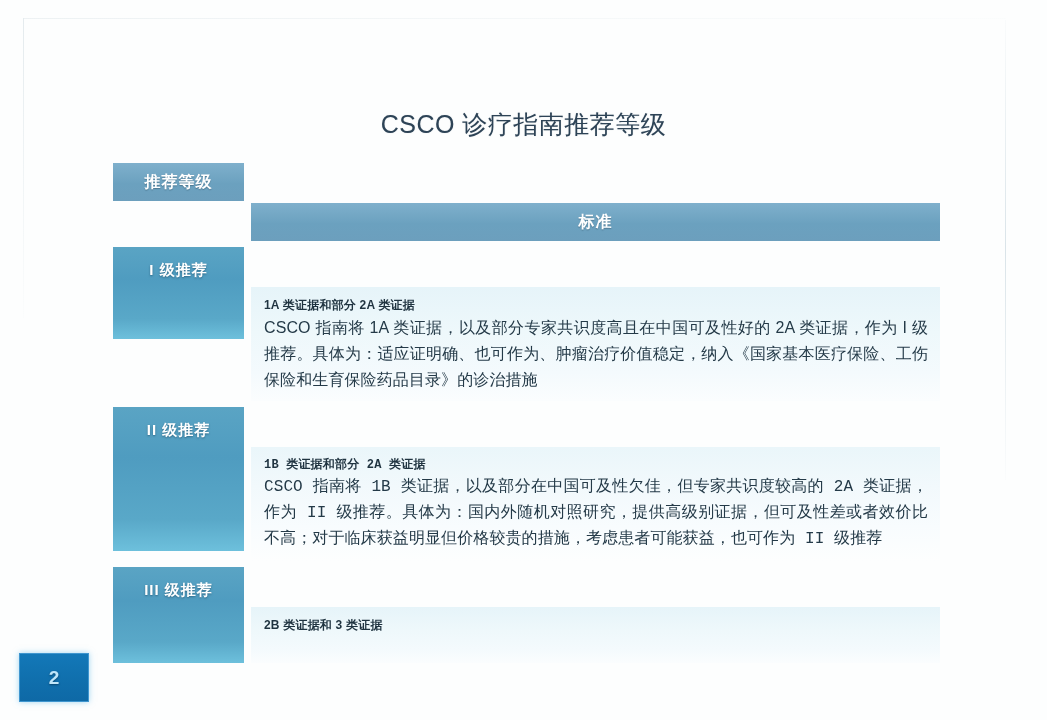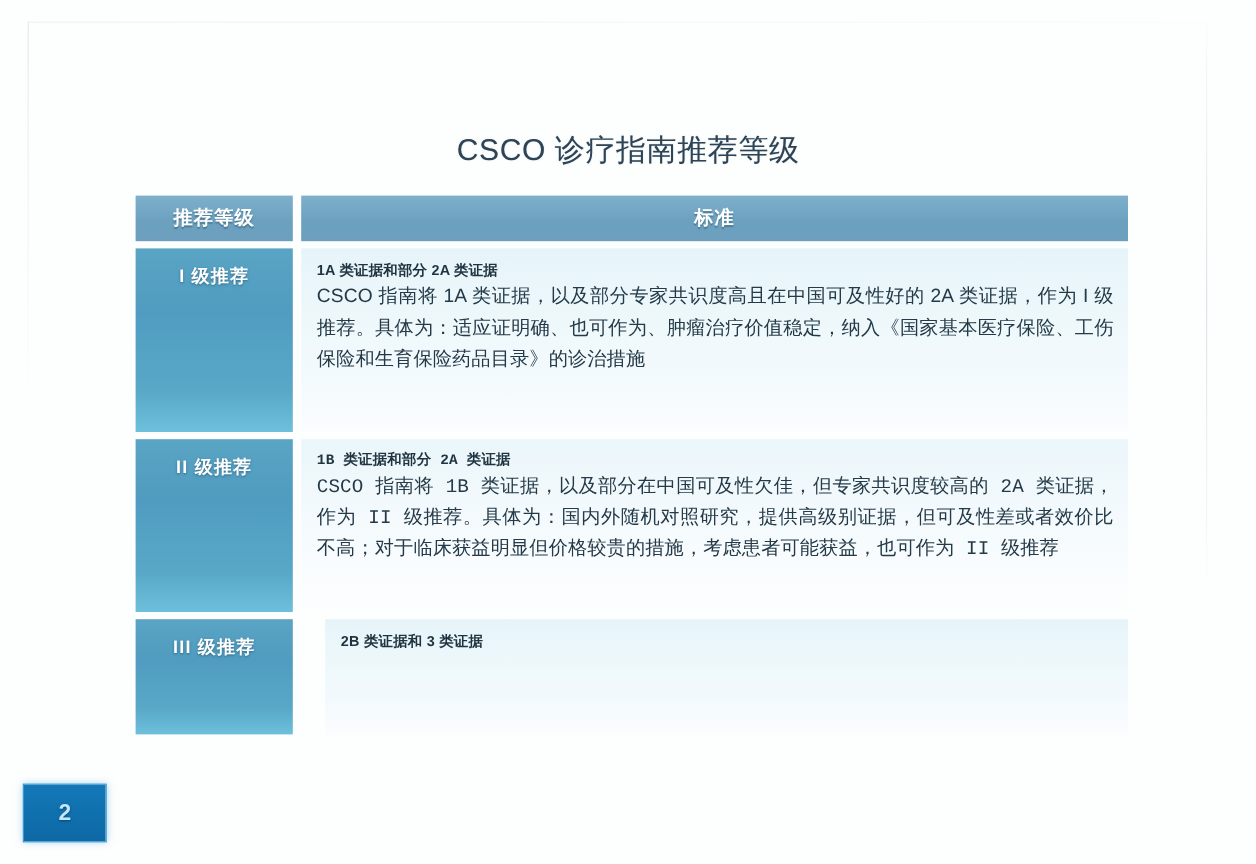--- a/index.html
+++ b/index.html
@@ -61,31 +61,32 @@
     position: absolute;
     left: 113px;
     top: 163px;
     width: 827px;
   }
   .trow {
     display: flex;
     width: 100%;
     margin-bottom: 6px;
   }
-  .trow:last-child { margin-bottom: 0; gap: 20px; }
+  .trow:last-child { margin-bottom: 0; }
 
   .cell-level {
     width: 131px;
     flex: 0 0 131px;
     box-sizing: border-box;
     margin-right: 7px;
   }
   .cell-body {
     flex: 1 1 auto;
     box-sizing: border-box;
+    margin-top: 40px;
   }
 
   
   .header-row .cell-level,
   .header-row .cell-body {
     background: linear-gradient(to bottom, #7fb0cc 0%, #6ba1bf 55%, #6c9fbd 100%);
     height: 38px;
     display: flex;
     align-items: center;
     justify-content: center;
@@ -102,21 +103,21 @@
     display: flex;
     align-items: flex-start;
     justify-content: center;
     padding-top: 14px;
     color: #ffffff;
     font-size: 15px;
     font-weight: bold;
     text-shadow: 0 1px 2px rgba(20,60,85,0.55);
     letter-spacing: 1px;
   }
-  .data-row.row-1 .cell-level { height: 153px; }
+  .data-row.row-1 .cell-level { height: 92px; }
   .data-row.row-2 .cell-level { height: 144px; }
   .data-row.row-3 .cell-level { height: 96px; }
 
   
   .data-row .cell-body {
     background: linear-gradient(to bottom, #e6f4f9 0%, #eef8fb 40%, #f4fafd 75%, #fbfdfe 100%);
     padding: 10px 12px 8px 13px;
   }
   .data-row.row-2 .cell-body {
     background: linear-gradient(to bottom, #eaf6fa 0%, #f2f9fc 35%, #f8fcfe 70%, #fdfefe 100%);

